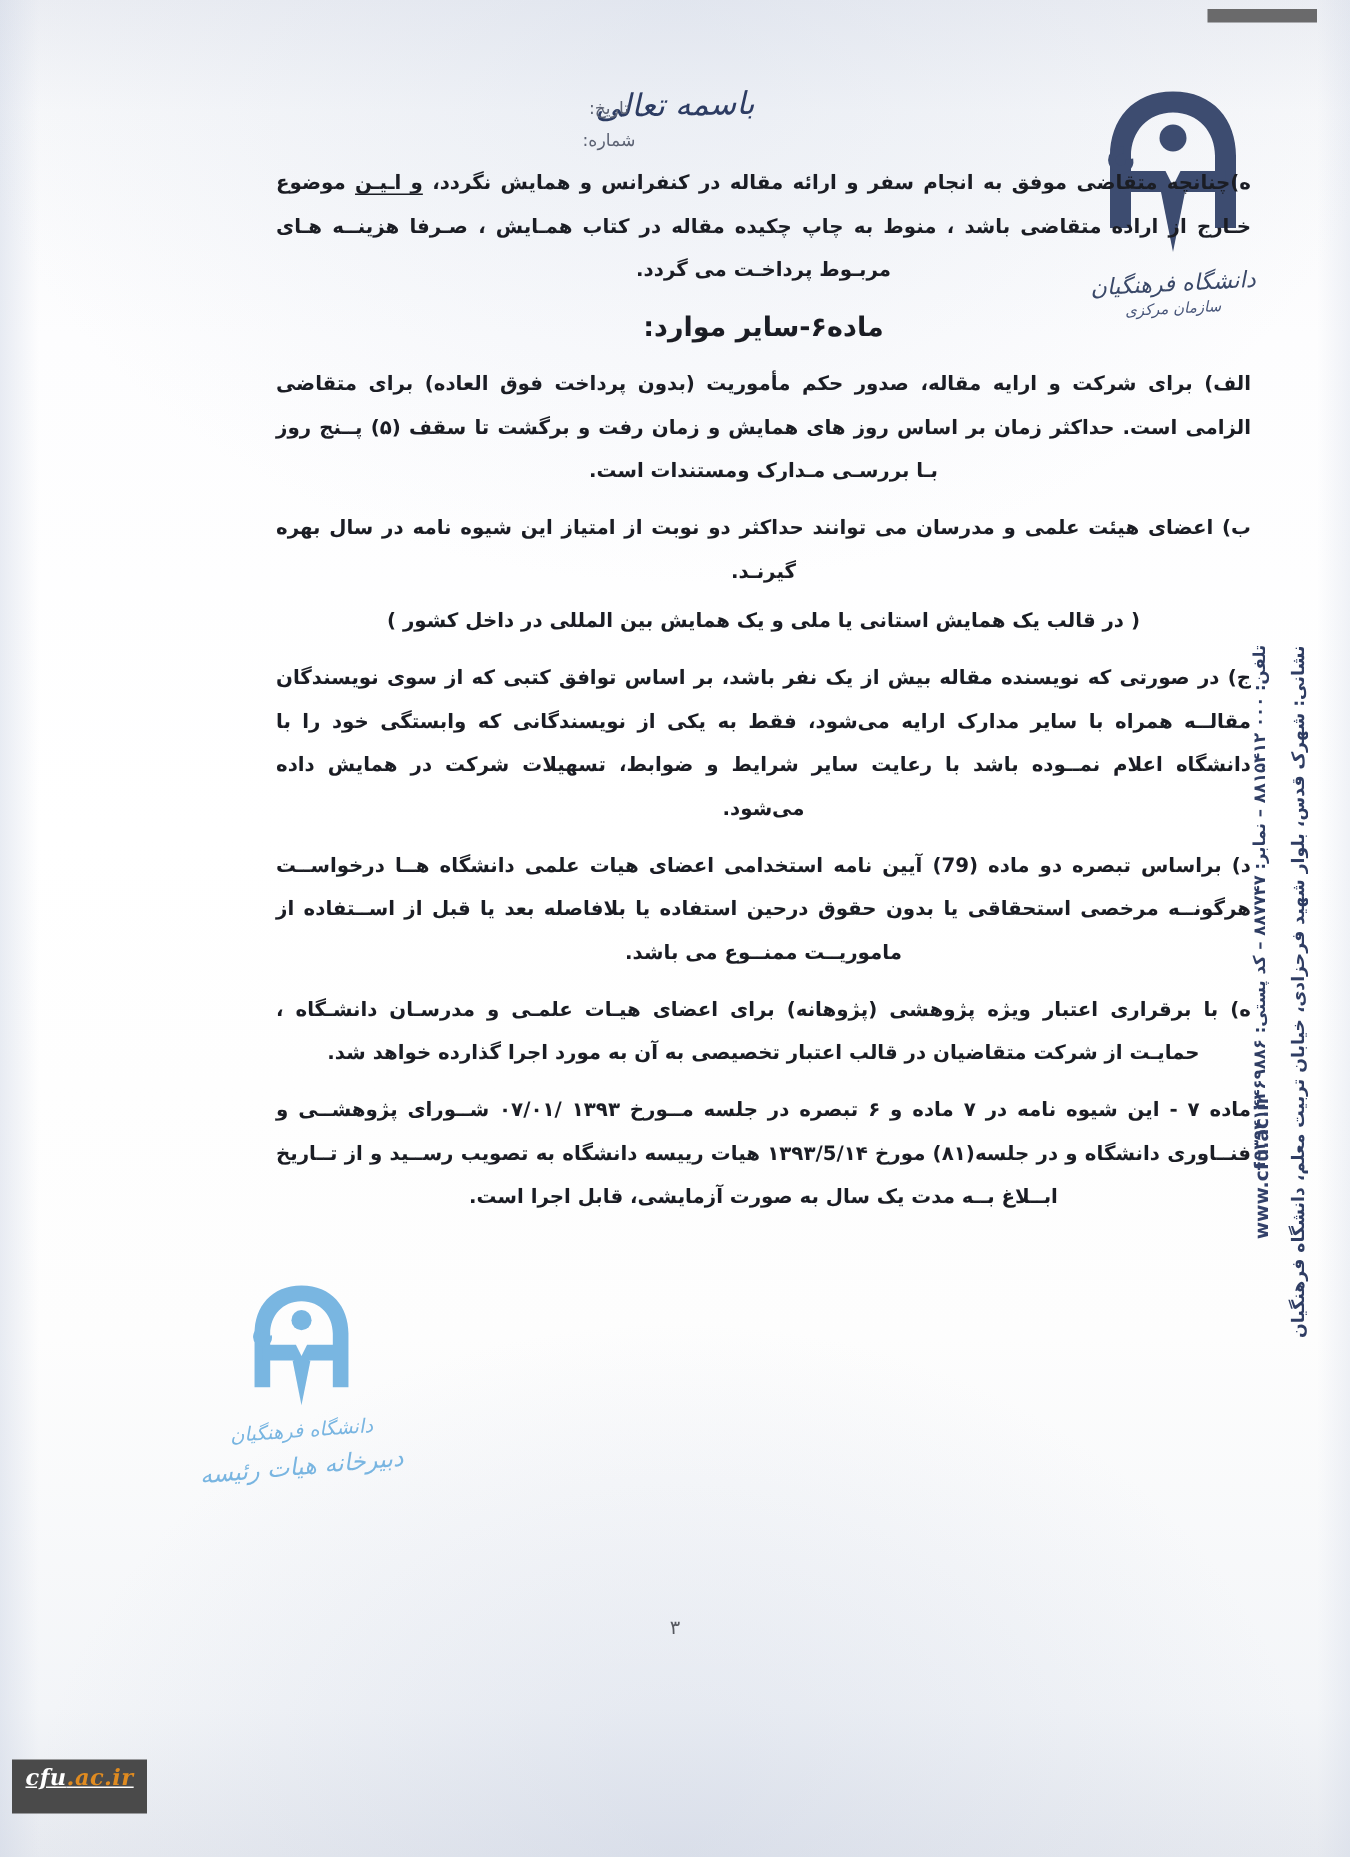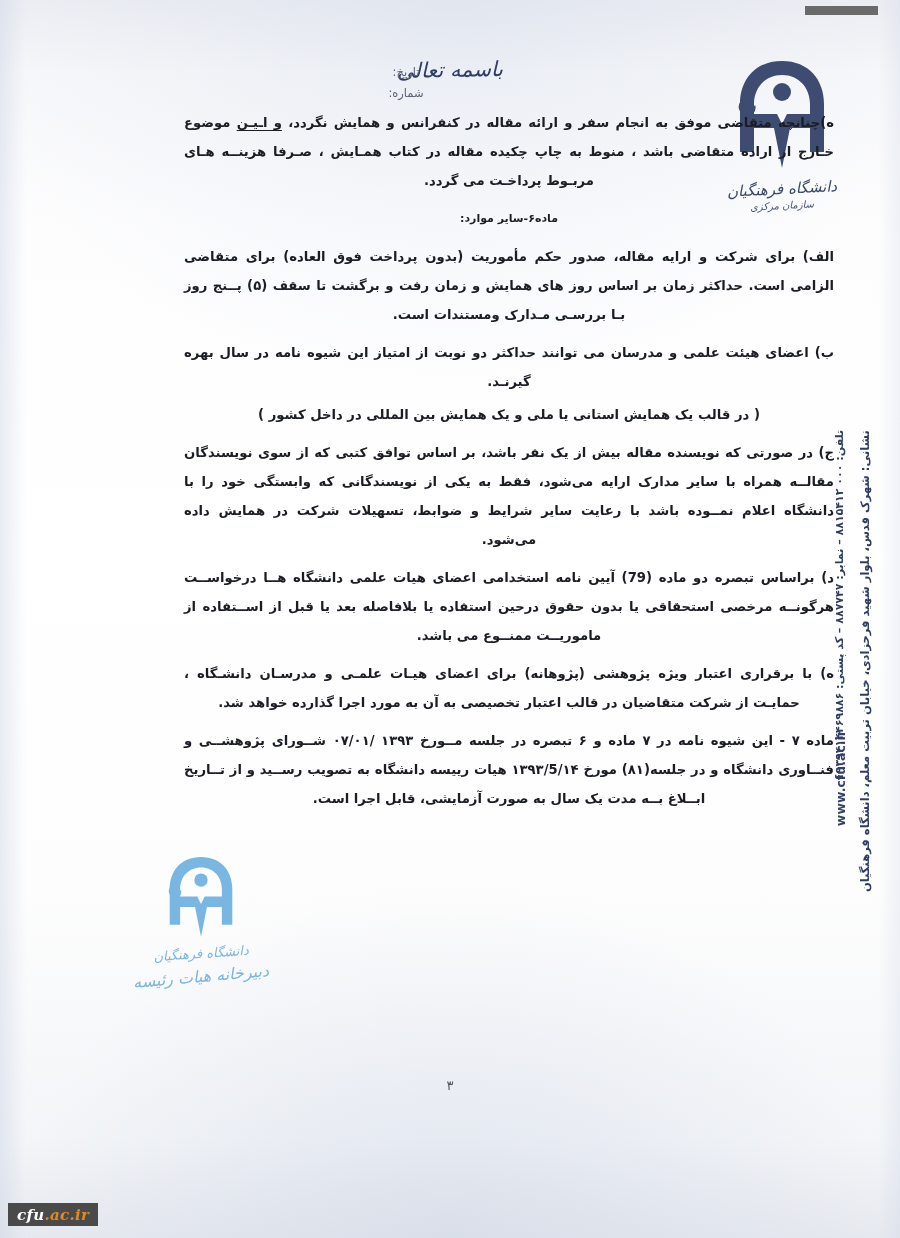--- a/index.html
+++ b/index.html
@@ -112,21 +112,21 @@
     line-height: 29px;
     font-weight: 700;
     font-family: "DejaVu Sans", "Liberation Sans", sans-serif;
   }
   .doc-body p { margin: 0 0 9px 0; }
   .doc-body p.tight { margin-bottom: 4px; }
   .section-head {
     text-align: left;
     text-align-last: center;
     font-weight: 700;
-    font-size: 11px;
+    font-size: 18px;
     margin: 2px 0 6px 0;
   }
   .u-mark {
     text-decoration: underline;
     text-underline-offset: 3px;
     text-decoration-thickness: 1px;
   }
 
   
   .side-strip {
@@ -200,30 +200,31 @@
     text-align: center;
     font-size: 13px;
     color: #55585f;
     font-family: "DejaVu Sans", "Liberation Sans", sans-serif;
   }
 
   
   .watermark {
     position: absolute;
     left: 8px;
-    bottom: 12px;
+    bottom: 29px;
     background: #4a4a4a;
-    padding: 5px 9px 3px 9px;
+    padding: 5px 9px 16px 9px;
     font-family: "DejaVu Serif", "Liberation Serif", serif;
     font-weight: 700;
     font-style: italic;
     font-size: 15px;
     line-height: 1;
     color: #ffffff;
     letter-spacing: .3px;
+    text-decoration: underline;
   }
   .watermark .tld { color: #e08b20; }
 </style>
 </head>
 <body>
 
 <div class="scan">
 
   <div class="paper-tint"></div>
   <div class="scan-bar"></div>

